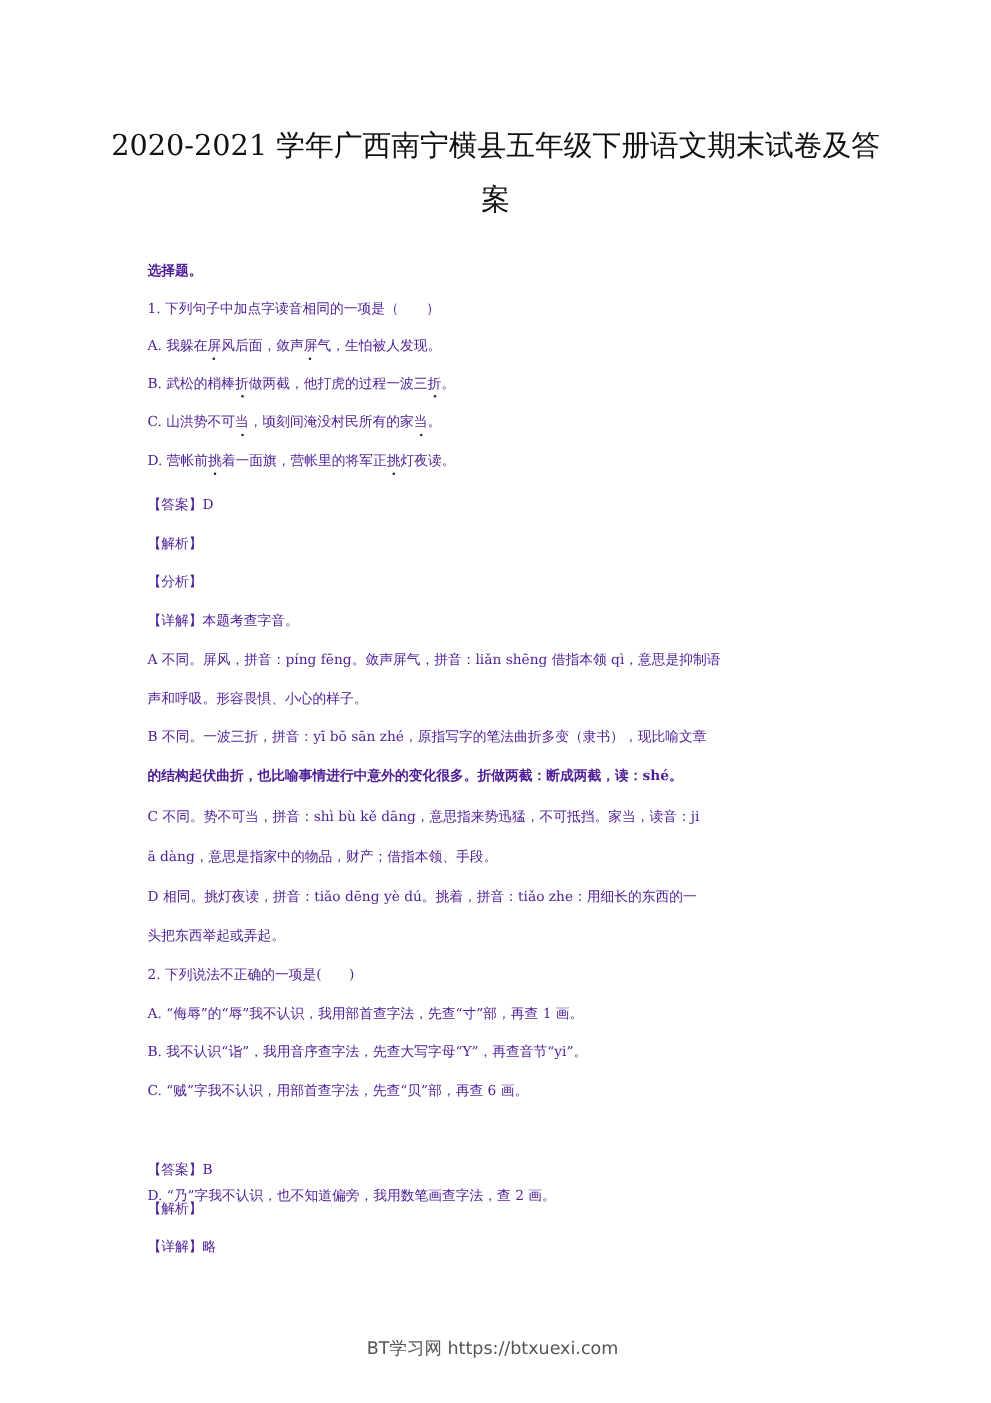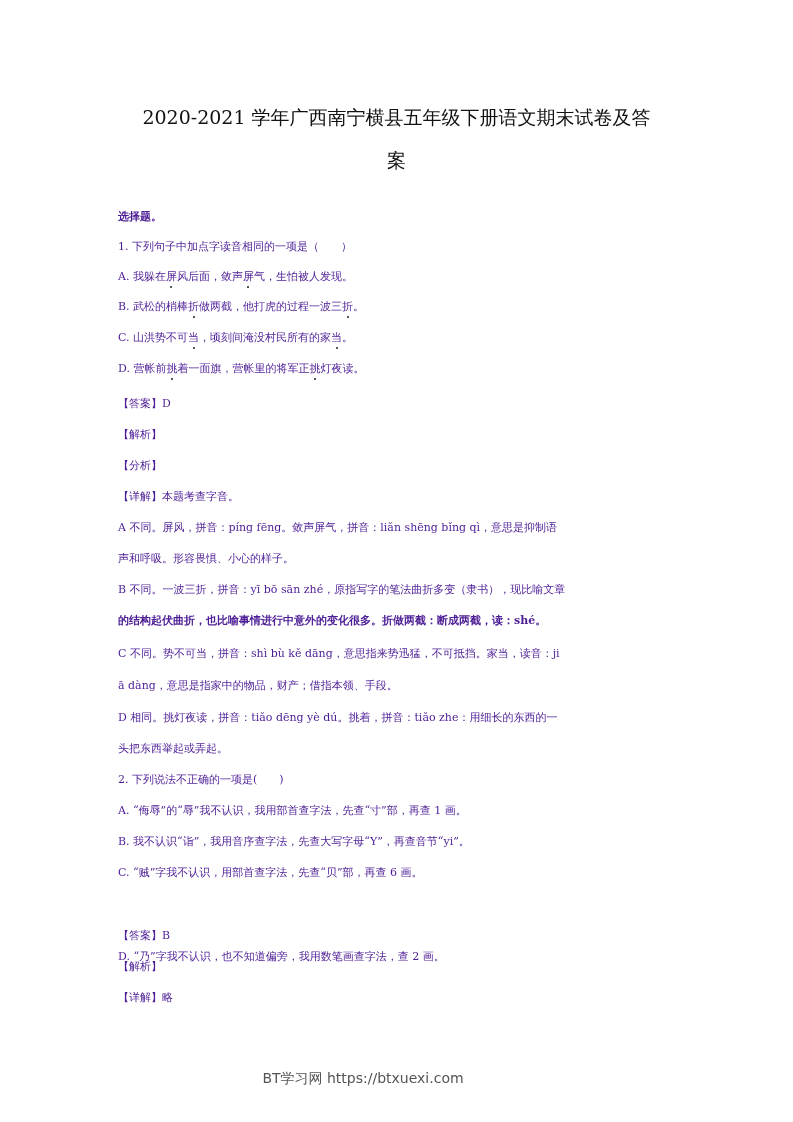--- a/index.html
+++ b/index.html
@@ -3,38 +3,38 @@
 <meta charset="utf-8">
 <style>
   html, body { margin: 0; padding: 0; background: #ffffff; }
   body {
     width: 793px; height: 1122px; position: relative; overflow: hidden;
     font-family: "DejaVu Serif", "Liberation Serif", serif;
     color: #1a1a1a;
   }
   .title {
     position: absolute; left: 0; width: 793px; text-align: center;
-    font-size: 19px; line-height: 28px; color: #111;
+    font-size: 23px; line-height: 28px; color: #111;
   }
   .title.l1 { top: 103px; }
   .title.l2 { top: 146px; }
   .line {
     position: absolute; left: 118px; font-size: 11px; line-height: 18px;
     white-space: nowrap; color: #4c1d95;
   }
   .bold { font-weight: bold; }
   .em { position: relative; }
   .em::after {
     content: ""; position: absolute; left: 50%; bottom: -5px;
     width: 2px; height: 2px; margin-left: -1px; background: #222; border-radius: 50%;
   }
   .footer {
     position: absolute; top: 1070px; left: 0; width: 726px; text-align: center;
     font-family: "DejaVu Sans", "Liberation Sans", sans-serif;
-    font-size: 14px; color: #555;
+    font-size: 14px; color: #555; padding-left: 31px;
   }
 </style>
 </head>
 <body>
 
 <div>
   <div class="title l1">2020-2021 学年广西南宁横县五年级下册语文期末试卷及答</div>
   <div class="title l2">案</div>
 </div>
 
@@ -48,21 +48,21 @@
 
 <div class="line" style="top:329px;"><span>C. 山洪势不可</span><span class="em">当</span><span>，顷刻间淹没村民所有的家</span><span class="em">当</span><span>。</span></div>
 
 <div class="line" style="top:360px;"><span>D. 营帐前</span><span class="em">挑</span><span>着一面旗，营帐里的将军正</span><span class="em">挑</span><span>灯夜读。</span></div>
 
 <div class="line" style="top:395px;">【答案】D</div>
 <div class="line" style="top:426px;">【解析】</div>
 <div class="line" style="top:457px;">【分析】</div>
 <div class="line" style="top:488px;">【详解】本题考查字音。</div>
 
-<div class="line" style="top:519px;">A 不同。屏风，拼音：píng fēng。敛声屏气，拼音：liǎn shēng bǐng qì，意思是抑制语</div>
+<div class="line" style="top:519px;">A 不同。屏风，拼音：píng fēng。敛声屏气，拼音：liǎn shēng 借指本领 qì，意思是抑制语</div>
 <div class="line" style="top:550px;">声和呼吸。形容畏惧、小心的样子。</div>
 <div class="line" style="top:581px;">B 不同。一波三折，拼音：yī bō sān zhé，原指写字的笔法曲折多变（隶书），现比喻文章</div>
 <div class="line" style="top:612px;font-weight:bold;">的结构起伏曲折，也比喻事情进行中意外的变化很多。折做两截：断成两截，读：shé。</div>
 <div class="line" style="top:645px;text-align:right;">C 不同。势不可当，拼音：shì bù kě dāng，意思指来势迅猛，不可抵挡。家当，读音：ji</div>
 <div class="line" style="top:677px;">ā dàng，意思是指家中的物品，财产；借指本领、手段。</div>
 <div class="line" style="top:709px;">D 相同。挑灯夜读，拼音：tiǎo dēng yè dú。挑着，拼音：tiǎo zhe：用细长的东西的一</div>
 <div class="line" style="top:740px;">头把东西举起或弄起。</div>
 
 <div class="line" style="top:771px;">2. 下列说法不正确的一项是(　　)</div>
 <div class="line" style="top:802px;">A. “侮辱”的“辱”我不认识，我用部首查字法，先查“寸”部，再查 1 画。</div>

